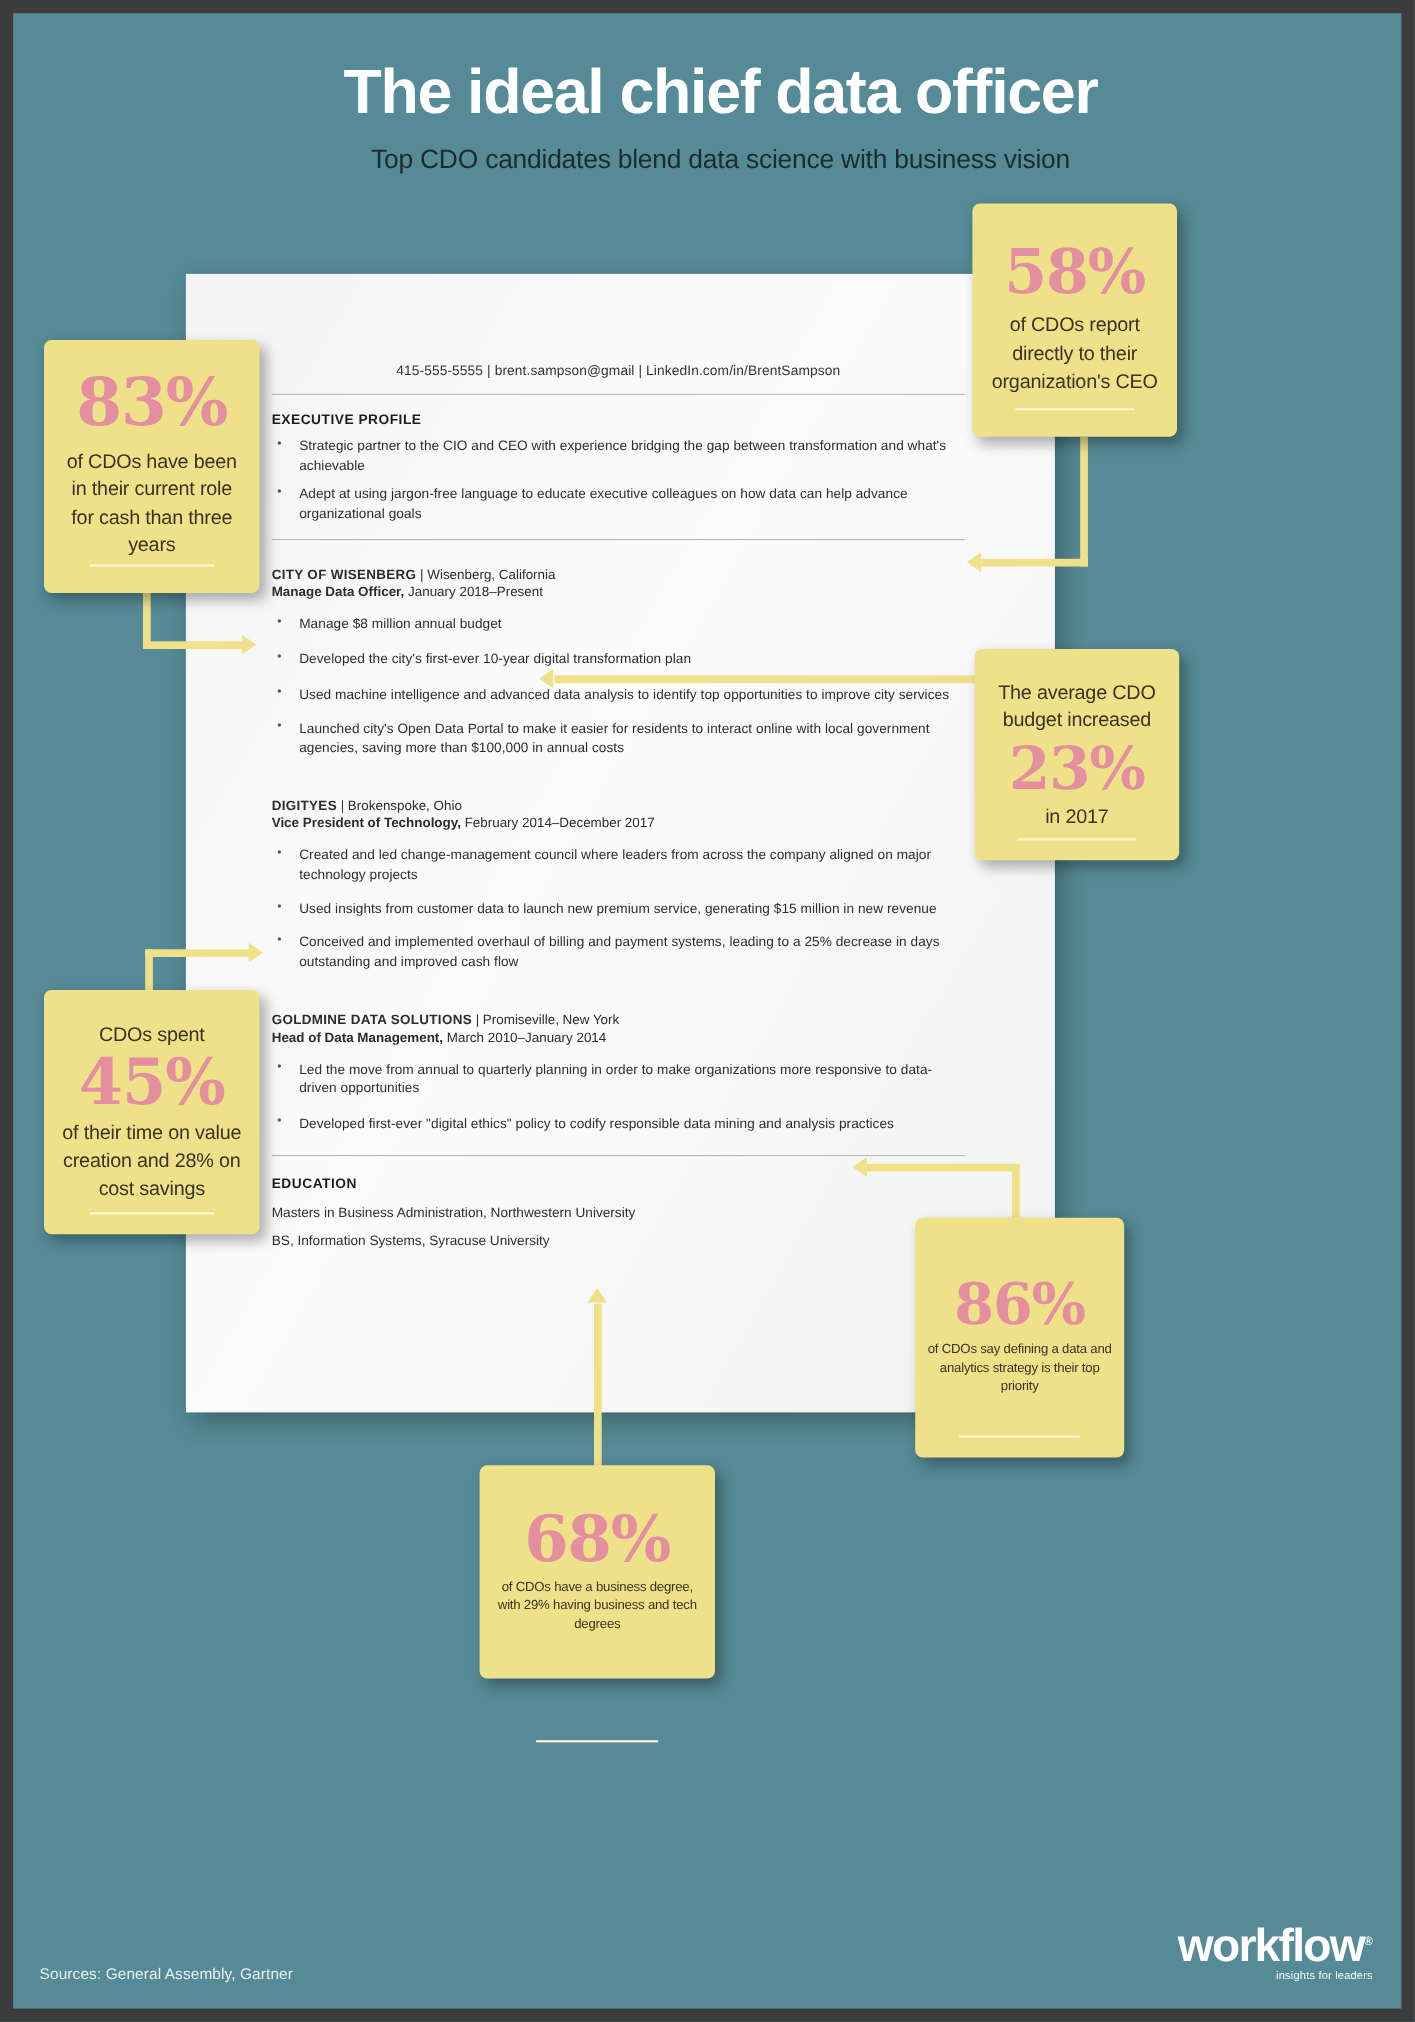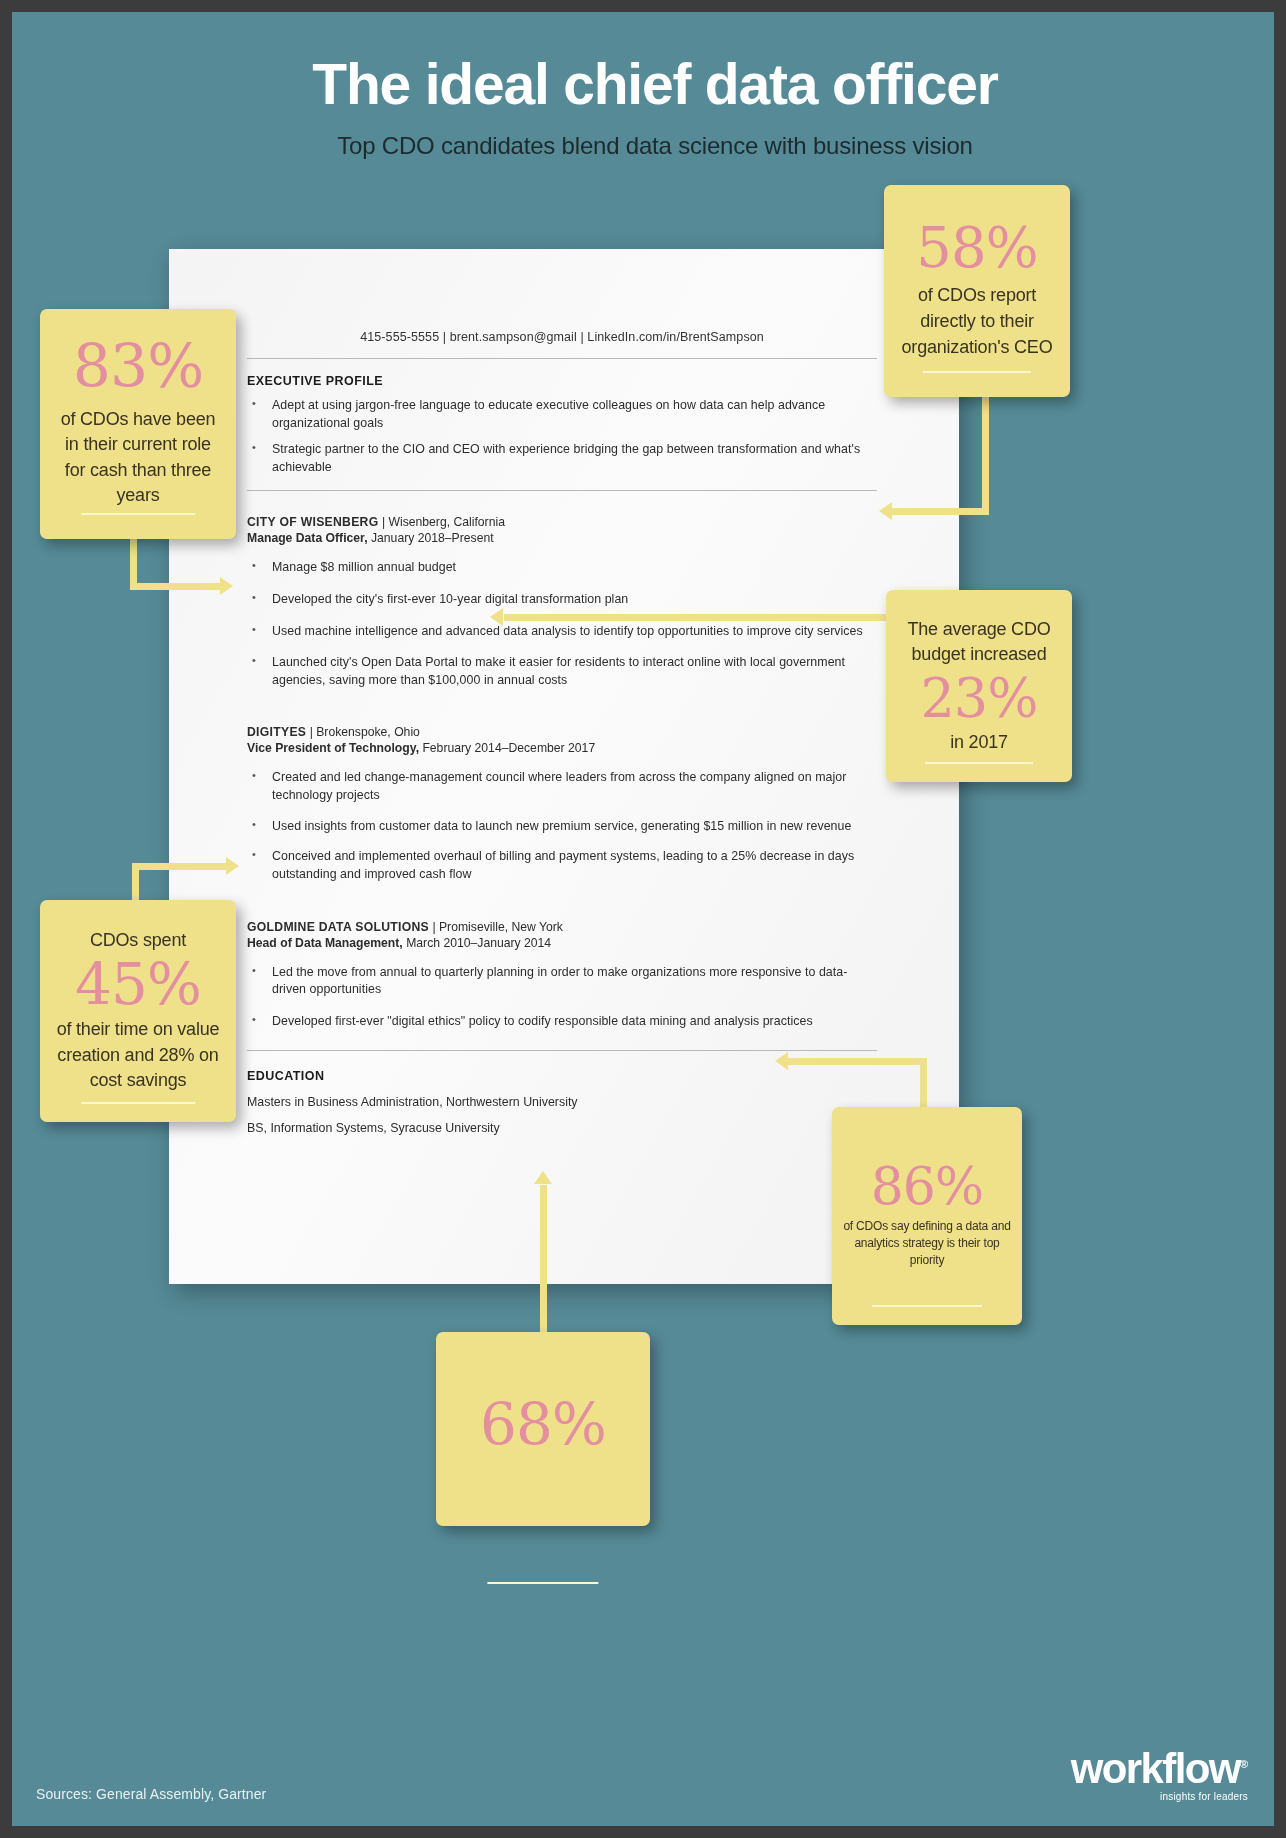--- a/index.html
+++ b/index.html
@@ -62,21 +62,21 @@
   .edu-line{ font-size:12.4px; color:#2d2d2d; margin-top:12px; }
   .blk-gap{ height:22px; }
   
   .card{
     position:absolute; background:#efe189; border-radius:7px;
     box-shadow:5px 6px 13px rgba(0,0,0,.32);
     text-align:center; color:#3a3321; z-index:8;
     display:flex; flex-direction:column; justify-content:center; align-items:center;
   }
   .card .big{
-    font-family:"DejaVu Serif", serif; font-weight:normal; color:#e38fa0;
+    font-family:"DejaVu Serif", serif; font-weight:bold; color:#e38fa0;
     line-height:.92; letter-spacing:-1px;
   }
   .card .cap{ font-size:18px; line-height:1.42; color:#3a3321; letter-spacing:-.2px; }
   .card .cap.sm{ font-size:12px; }
   .card .uline{
     position:absolute; bottom:24px; left:50%; transform:translateX(-50%);
     width:58%; height:2px; background:#fdf7d0;
   }
   
   #c83{ left:28px; top:297px; width:196px; height:230px; }
@@ -123,22 +123,22 @@
   </div>
 
   <div id="sheet">
     <div class="res">
 
       <div class="contact">415-555-5555 | brent.sampson@gmail | LinkedIn.com/in/BrentSampson</div>
       <div class="rule"></div>
 
       <div class="sect-title">EXECUTIVE PROFILE</div>
       <ul class="bul">
+        <li>Strategic partner to the CIO and CEO with experience bridging the gap between transformation and what's achievable</li>
         <li>Adept at using jargon-free language to educate executive colleagues on how data can help advance organizational goals</li>
-        <li>Strategic partner to the CIO and CEO with experience bridging the gap between transformation and what's achievable</li>
       </ul>
 
       <div class="rule"></div>
 
       <div class="job" style="margin-top:24px;">
         <div class="co">
           <b>CITY OF WISENBERG</b><span> | Wisenberg, California</span>
         </div>
         <div class="role">
           <b>Manage Data Officer,</b><span> January 2018–Present</span>
@@ -252,20 +252,21 @@
   </div>
 
   <div class="card" id="c86">
     <div class="big">86%</div>
     <div class="cap sm" style="padding:0 10px;">of CDOs say defining a data and analytics strategy is their top priority</div>
     <div class="uline" style="bottom:18px;"></div>
   </div>
 
   <div class="card" id="c68">
     <div class="big">68%</div>
+    <div class="cap sm" style="padding:0 14px;">of CDOs have a business degree, with 29% having business and tech degrees</div>
     <div class="uline" style="bottom:-58px; width:52%;"></div>
   </div>
 
   <div id="sources">Sources: General Assembly, Gartner</div>
   <div id="logo">
     <div class="wf"><span>workflow</span><sup>®</sup></div>
     <div class="tag">insights for leaders</div>
   </div>
 
 </div>

